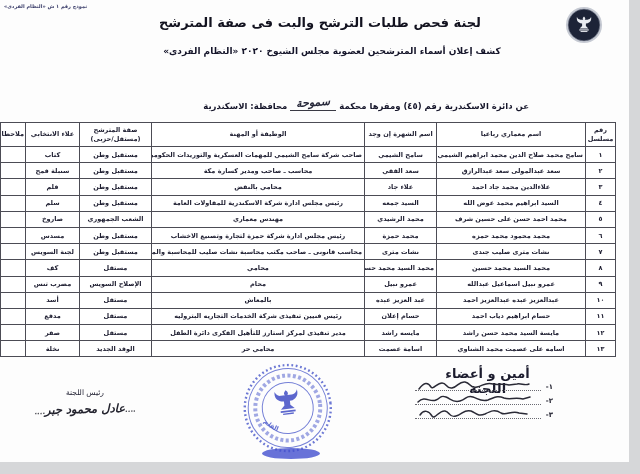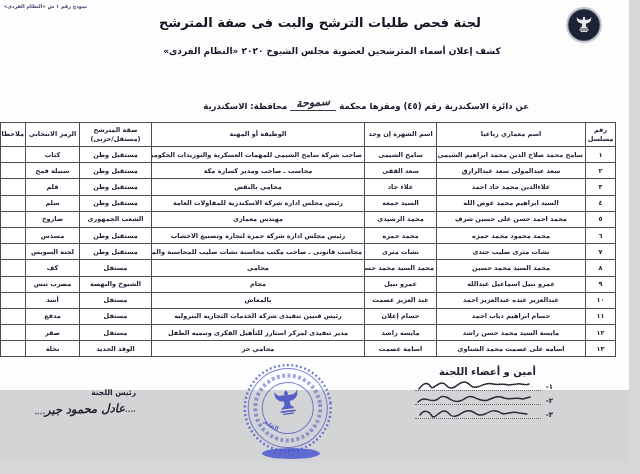--- a/index.html
+++ b/index.html
@@ -2,21 +2,21 @@
 <html lang="ar" dir="rtl"><head>
 <meta charset="utf-8">
 <style>
   * { margin:0; padding:0; box-sizing:border-box; }
   html,body { font-family:"DejaVu Sans", sans-serif; }
   .canvas {
     position:relative; width:640px; height:474px;
     background:#d3d4d6; overflow:hidden; direction:rtl;
   }
   .page {
-    position:absolute; left:0; top:0; width:629px; height:390px;
+    position:absolute; left:0; top:0; width:629px; height:462px;
     background:#fdfdfd;
   }
   .edge-right { position:absolute; right:0; top:0; width:11px; height:474px; background:#d6d7d9; }
   .edge-bottom { position:absolute; left:0; bottom:0; width:640px; height:12px; background:#d6d7d9; }
 
   .corner-note {
     position:absolute; top:3px; right:546px; left:auto;
     direction:rtl; font-size:5px; color:#3c3f6b; font-weight:700;
     white-space:nowrap; transform-origin:top left;
   }
@@ -59,31 +59,31 @@
     font-size:6.5px; font-weight:700; height:24px; padding:1px 1px;
     line-height:1.25;
   }
   .roster td {
     font-size:6.5px; font-weight:700; height:16.2px; padding:0 2px;
     white-space:nowrap;
   }
 
   .amin-label {
     position:absolute; top:366px; left:430px; width:115px; text-align:center;
-    font-size:10px; font-weight:700; color:#1c1c2e;
+    font-size:13px; font-weight:700; color:#1c1c2e;
   }
   .sig-list { position:absolute; top:377px; left:415px; width:138px; direction:rtl; }
   .sig-row { display:flex; align-items:flex-end; height:14px; direction:rtl; }
   .sig-num { font-size:7px; font-weight:700; color:#22223­0; color:#222230; width:12px; flex:0 0 12px; }
   .sig-line { flex:1; border-bottom:1px dotted #6a6a72; position:relative; height:13px; }
   .sig-line svg { position:absolute; left:0; bottom:-3px; }
 
   .chairman-label {
-    position:absolute; top:388px; left:66px; width:70px; text-align:right;
-    font-size:7.5px; font-weight:700; color:#1c1c2e;
+    position:absolute; top:388px; left:66px; width:70px; text-align:left;
+    font-size:7.5px; font-weight:400; color:#1c1c2e;
   }
   .chairman-sig {
     position:absolute; top:402px; left:18px; width:134px; text-align:center;
     font-size:11.5px; font-weight:700; font-style:italic; color:#23232e;
     transform:rotate(-1.5deg); white-space:nowrap;
   }
   .chairman-sig::before, .chairman-sig::after { content:"...."; font-size:7px; font-style:normal; color:#44444c; }
 
   .stamp { position:absolute; left:239px; top:364px; transform:rotate(-7deg); opacity:.9; }
   .smudge {
@@ -131,21 +131,21 @@
           <col style="width:54px">
           <col style="width:25px">
       </colgroup>
       <thead>
         <tr>
           <th>رقم مسلسل</th>
           <th>اسم معماري رباعيا</th>
           <th>اسم الشهرة إن وجد</th>
           <th>الوظيفة أو المهنة</th>
           <th>صفة المترشح (مستقل/حزبى)</th>
-          <th>الرمز الانتخابي</th>
+          <th>علاء الانتخابي</th>
           <th>ملاحظات</th>
         </tr>
       </thead>
       <tbody id="table-body">
           <tr>
             <td>١</td>
             <td>سامح محمد صلاح الدين محمد ابراهيم الشيمي</td>
             <td>سامح الشيمي</td>
             <td>صاحب شركة سامح الشيمي للمهمات العسكرية والتوريدات الحكومية</td>
             <td>مستقبل وطن</td>
@@ -213,47 +213,47 @@
             <td>محامي</td>
             <td>مستقل</td>
             <td>كف</td>
             <td></td>
           </tr>
           <tr>
             <td>٩</td>
             <td>عمرو نبيل اسماعيل عبدالله</td>
             <td>عمرو نبيل</td>
             <td>محام</td>
-            <td>الشيوخ والنهضة</td>
+            <td>الإصلاح السويس</td>
             <td>مضرب تنس</td>
             <td></td>
           </tr>
           <tr>
             <td>١٠</td>
             <td>عبدالعزيز عبده عبدالعزيز احمد</td>
-            <td>عبد العزيز عصمت</td>
+            <td>عبد العزيز عبده</td>
             <td>بالمعاش</td>
             <td>مستقل</td>
             <td>أسد</td>
             <td></td>
           </tr>
           <tr>
             <td>١١</td>
             <td>حسام ابراهيم دياب احمد</td>
             <td>حسام إعلان</td>
             <td>رئيس فنيين تنفيذى شركة الخدمات التجاريه البتروليه</td>
             <td>مستقل</td>
             <td>مدفع</td>
             <td></td>
           </tr>
           <tr>
             <td>١٢</td>
             <td>مايسة السيد محمد حسن راشد</td>
             <td>مايسه راشد</td>
-            <td>مدير تنفيذى لمركز استارز للتأهيل الفكرى وتنميه الطفل</td>
+            <td>مدير تنفيذى لمركز استارز للتأهيل الفكرى دائرة الطفل</td>
             <td>مستقل</td>
             <td>صقر</td>
             <td></td>
           </tr>
           <tr>
             <td>١٣</td>
             <td>اسامه على عصمت محمد الشناوي</td>
             <td>اسامة عصمت</td>
             <td>محامي حر</td>
             <td>الوفد الجديد</td>

